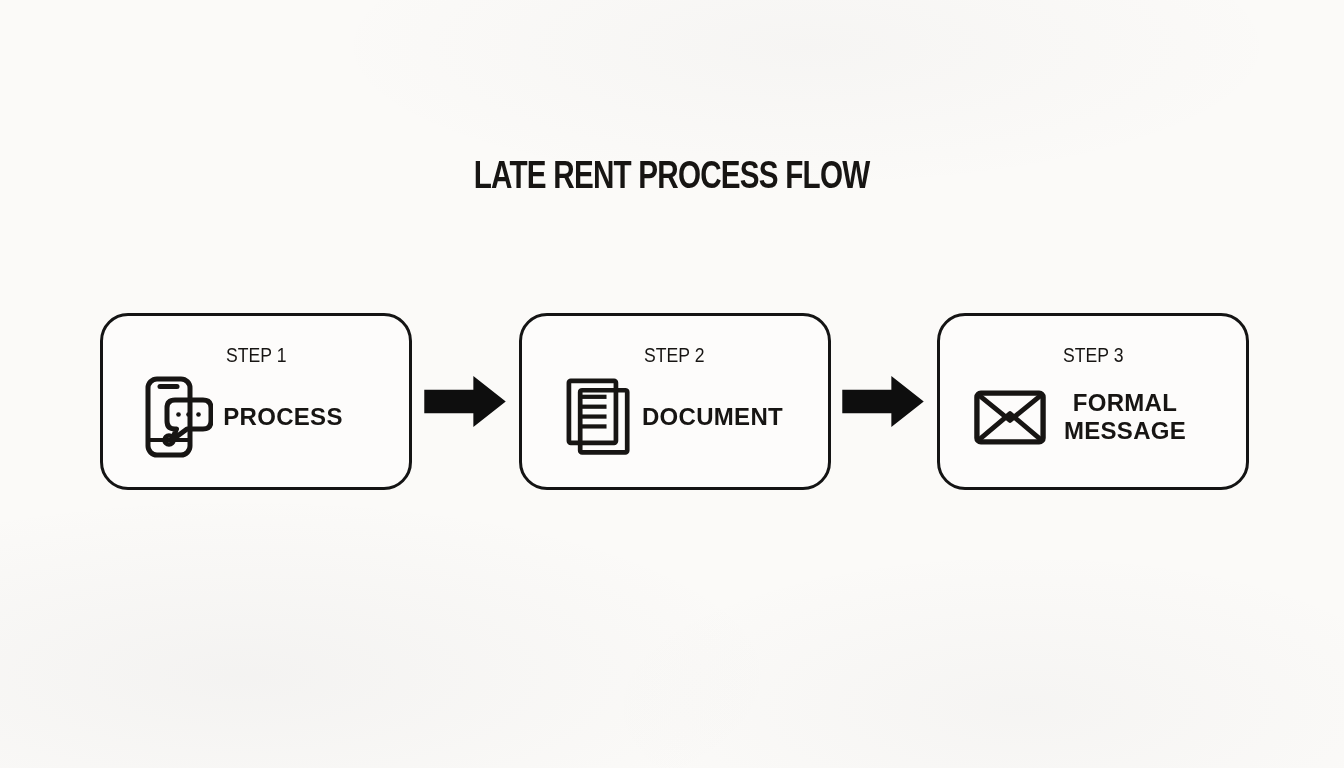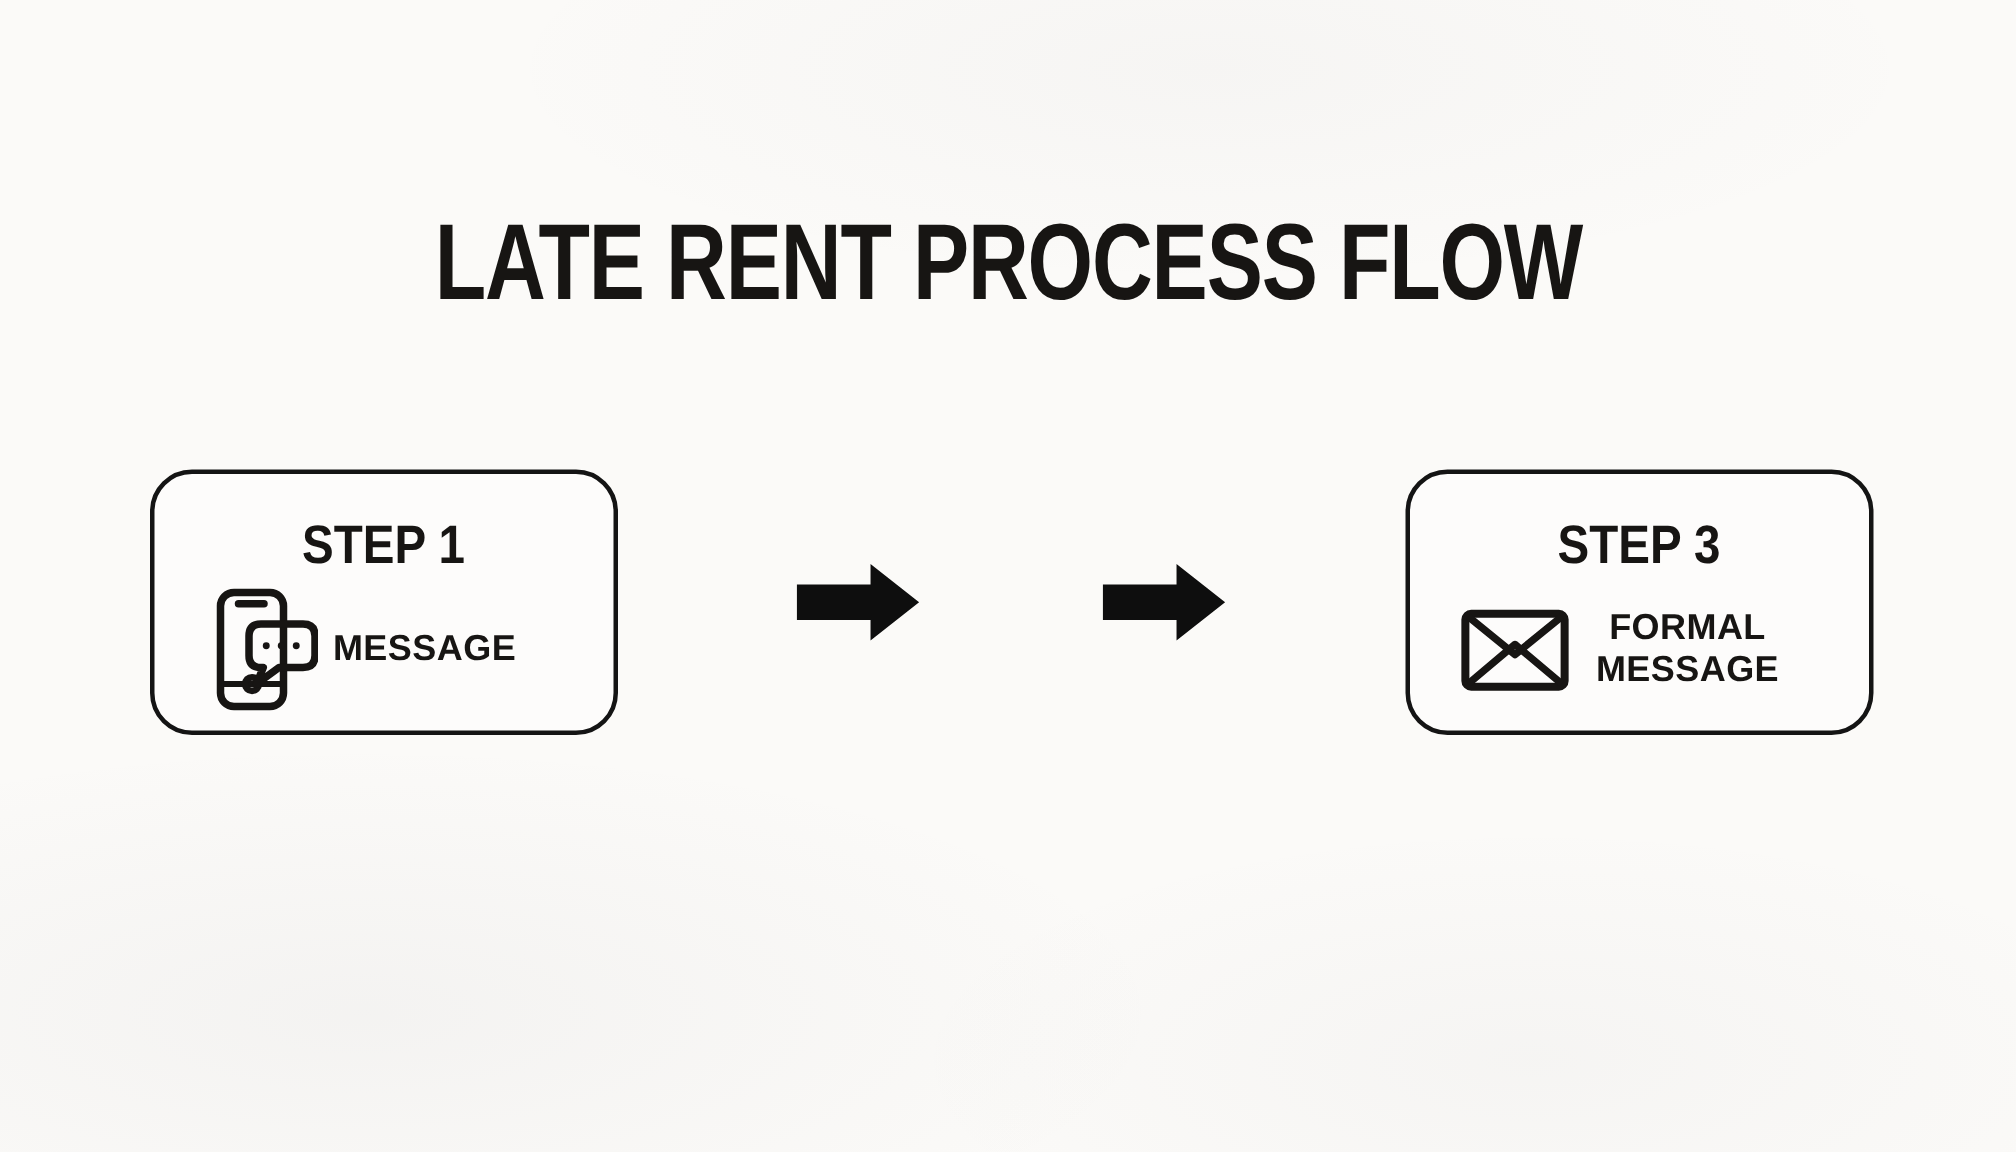--- a/index.html
+++ b/index.html
@@ -18,39 +18,39 @@
       radial-gradient(900px 300px at 18% 88%, rgba(110,110,118,0.05), transparent 60%),
       radial-gradient(700px 260px at 76% 92%, rgba(110,110,118,0.04), transparent 60%),
       radial-gradient(800px 240px at 60% 6%,  rgba(110,110,118,0.035), transparent 60%),
       var(--page-bg);
   }
   .canvas{position:relative;width:1344px;height:768px;}
 
   
   .title{
     position:absolute;top:147px;left:0;right:0;
-    text-align:center;font-size:72px;line-height:56px;
+    text-align:center;font-size:38px;line-height:56px;
     font-weight:700;letter-spacing:-1px;white-space:nowrap;
   }
   .title .squeeze{display:inline-block;transform:scaleX(0.78);transform-origin:center;}
 
   
   .flow{
     position:absolute;left:100px;top:313px;width:1149px;height:177px;
     display:flex;align-items:center;justify-content:space-between;
   }
   .step-box{
     width:312px;height:177px;flex:0 0 auto;
     border:3px solid var(--box-border);
     border-radius:28px;
     background:var(--box-bg);
     display:flex;flex-direction:column;align-items:center;
     padding-top:29px;
   }
-  .step-heading{font-size:36px;font-weight:700;line-height:1;white-space:nowrap;text-align:center;}
+  .step-heading{font-size:20px;font-weight:400;line-height:1;white-space:nowrap;text-align:center;}
   .step-heading .squeeze{display:inline-block;transform:scaleX(0.88);transform-origin:center;}
   .step-content{
     display:flex;align-items:center;justify-content:center;
     gap:10px;margin-top:9px;height:86px;
   }
   .step-content.shift-a{transform:translateX(-12px);}
   .step-content.shift-c{transform:translateX(-13px);gap:18px;}
   .step-item{
     font-size:24px;font-weight:700;line-height:1.18;letter-spacing:0.3px;
     width:min-content;text-align:center;white-space:normal;
@@ -78,28 +78,42 @@
         <svg class="icon" width="68" height="82" viewBox="0 0 68 82" aria-hidden="true">
           <rect class="ln" x="3" y="3" width="42" height="76" rx="9" stroke-width="5"></rect>
           <line class="ln" x1="15" y1="10.5" x2="32" y2="10.5" stroke-width="5" stroke-linecap="round"></line>
           <line class="ln" x1="5" y1="64" x2="43" y2="64" stroke-width="4"></line>
           <circle class="ln mask" cx="24" cy="64" r="4.5" stroke-width="4.5"></circle>
           <path class="ln mask" stroke-width="5" stroke-linejoin="round" d="M30 24 H58 Q66 24 66 32 V45 Q66 53 58 53 H42 L27 64 L31.5 53 H30 Q22 53 22 45 V32 Q22 24 30 24 Z"></path>
           <circle class="dot" cx="33.5" cy="38.5" r="2.3"></circle>
           <circle class="dot" cx="43.5" cy="38.5" r="2.3"></circle>
           <circle class="dot" cx="53.5" cy="38.5" r="2.3"></circle>
         </svg>
-        <div class="step-item">MESSAGE</div>
+        <div class="step-item">PROCESS</div>
       </div>
     </div>
 
     <svg class="arrow-svg" width="85" height="53" viewBox="0 0 84 54" aria-hidden="true">
       <polygon points="0,15 50,15 50,1 83,27 50,53 50,39 0,39"></polygon>
     </svg>
 
+    <div class="step-box">
+      <div class="step-heading"><span class="squeeze">STEP 2</span></div>
+      <div class="step-content">
+        <svg class="icon" width="66" height="79" viewBox="0 0 70 84" aria-hidden="true">
+          <rect class="ln mask" x="15" y="13" width="50" height="66" rx="2" stroke-width="5"></rect>
+          <rect class="ln mask" x="3" y="3" width="50" height="66" rx="2" stroke-width="5"></rect>
+          <line class="ln" x1="13" y1="20" x2="43" y2="20" stroke-width="4.5"></line>
+          <line class="ln" x1="13" y1="30.5" x2="43" y2="30.5" stroke-width="4.5"></line>
+          <line class="ln" x1="13" y1="41" x2="43" y2="41" stroke-width="4.5"></line>
+          <line class="ln" x1="13" y1="51.5" x2="43" y2="51.5" stroke-width="4.5"></line>
+        </svg>
+        <div class="step-item">DOCUMENT</div>
+      </div>
+    </div>
 
     <svg class="arrow-svg" width="85" height="53" viewBox="0 0 84 54" aria-hidden="true">
       <polygon points="0,15 50,15 50,1 83,27 50,53 50,39 0,39"></polygon>
     </svg>
 
     <div class="step-box">
       <div class="step-heading"><span class="squeeze">STEP 3</span></div>
       <div class="step-content shift-c">
         <svg class="icon" width="72" height="55" viewBox="0 0 74 56" aria-hidden="true">
           <rect class="ln mask" x="3" y="3" width="68" height="50" rx="4" stroke-width="5.5"></rect>

